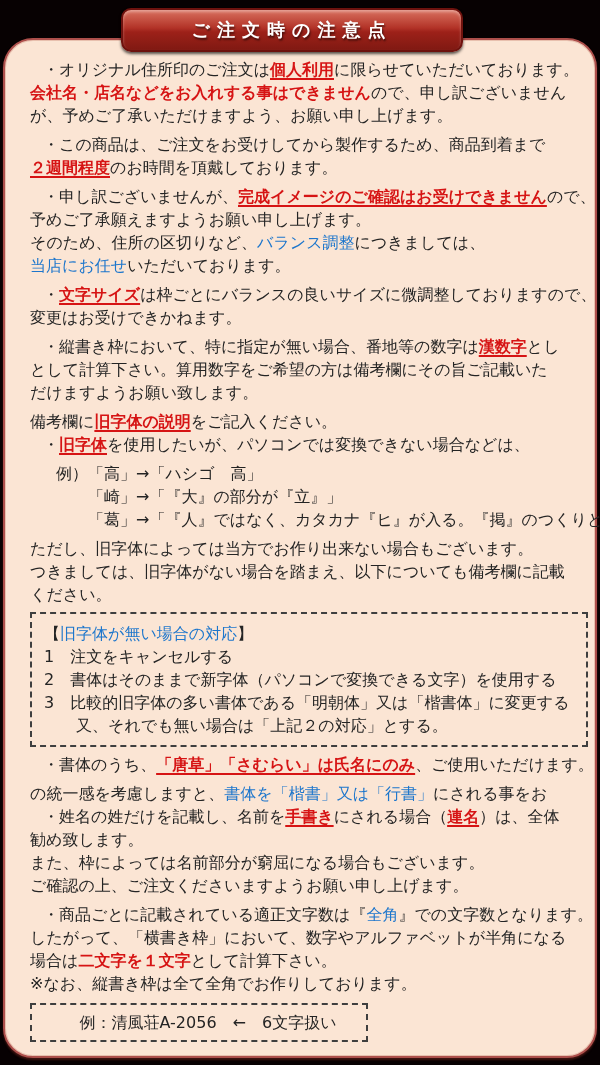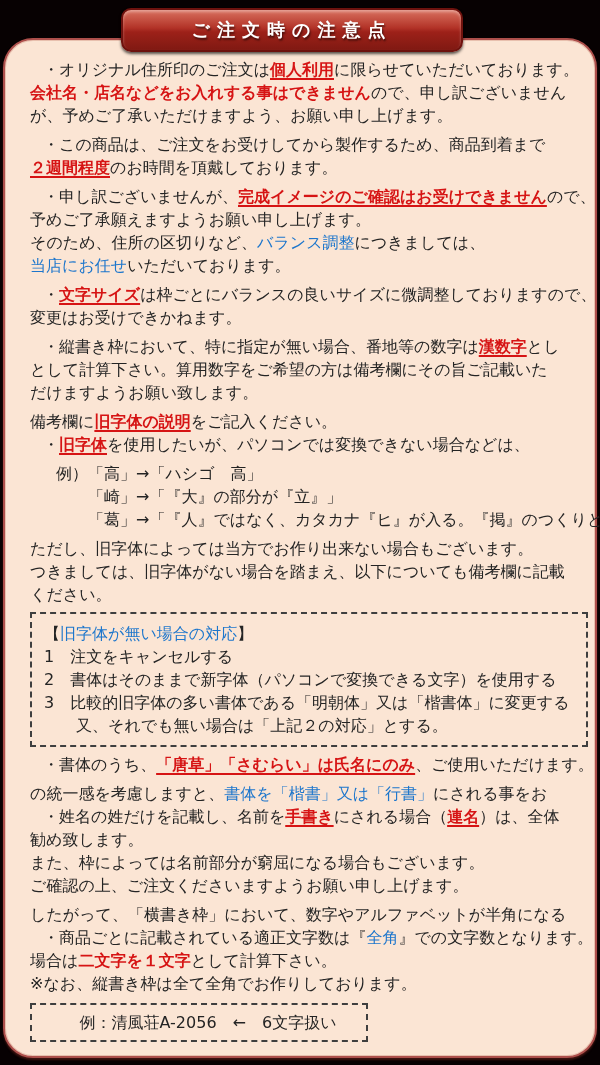--- a/index.html
+++ b/index.html
@@ -118,21 +118,21 @@
       <div class="line bullet"><span>・書体のうち、</span><span class="s-ru">「唐草」「さむらい」は氏名にのみ</span><span>、ご使用いただけます。</span></div>
     </div>
     <div class="block p">
       <div class="line"><span>の統一感を考慮しますと、</span><span class="s-b">書体を「楷書」又は「行書」</span><span>にされる事をお</span></div>
       <div class="line bullet"><span>・姓名の姓だけを記載し、名前を</span><span class="s-ru">手書き</span><span>にされる場合（</span><span class="s-ru">連名</span><span>）は、全体</span></div>
       <div class="line"><span>勧め致します。</span></div>
       <div class="line"><span>また、枠によっては名前部分が窮屈になる場合もございます。</span></div>
       <div class="line"><span>ご確認の上、ご注文くださいますようお願い申し上げます。</span></div>
     </div>
     <div class="block p">
+      <div class="line bullet"><span>・商品ごとに記載されている適正文字数は『</span><span class="s-b">全角</span><span>』での文字数となります。</span></div>
       <div class="line"><span>したがって、「横書き枠」において、数字やアルファベットが半角になる</span></div>
-      <div class="line bullet"><span>・商品ごとに記載されている適正文字数は『</span><span class="s-b">全角</span><span>』での文字数となります。</span></div>
       <div class="line"><span>場合は</span><span class="s-r">二文字を１文字</span><span>として計算下さい。</span></div>
       <div class="line"><span>※なお、縦書き枠は全て全角でお作りしております。</span></div>
     </div>
     <div class="block box-small">
       <div class="line"><span>例：清風荘A-2056　←　6文字扱い</span></div>
     </div>
   </div>
 
 </body></html>

